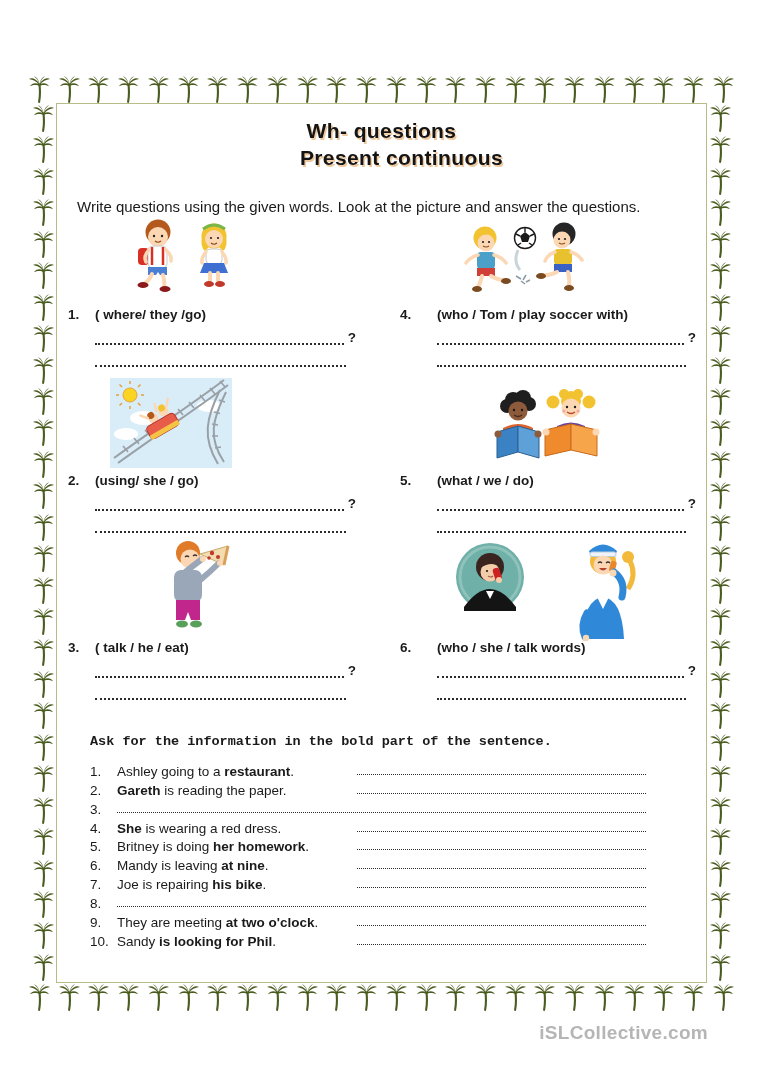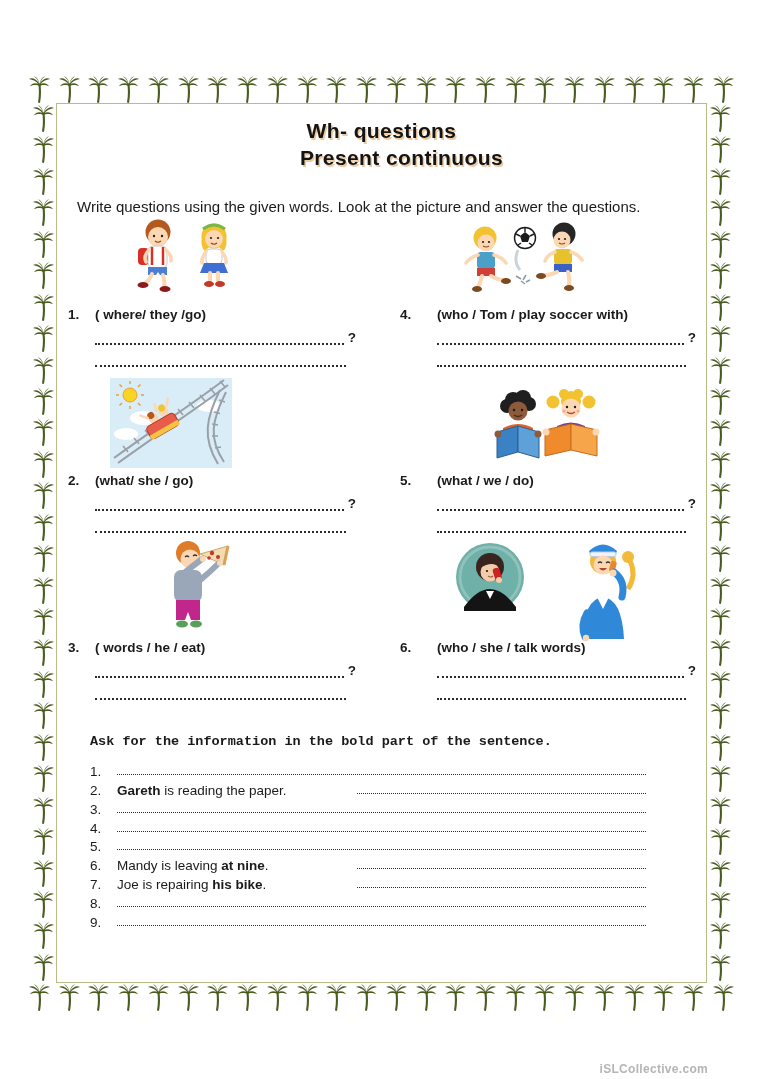--- a/index.html
+++ b/index.html
@@ -37,21 +37,21 @@
   .qmark{margin-left:4px;font-weight:bold;}
 
   
   .s2head{position:absolute;left:90px;top:734px;font-weight:bold;font-size:13.5px;font-family:Liberation Mono, monospace;}
   .slist{position:absolute;left:90px;top:760px;width:556px;}
   .srow{display:flex;align-items:flex-end;height:18.9px;font-size:13.5px;}
   .snum{width:27px;flex:none;}
   .ssent{width:240px;flex:none;white-space:nowrap;}
   .sdots{flex:1;border-bottom:1.8px dotted #2b2b2b;height:10px;margin-bottom:4px;}
 
-  .footer{position:absolute;top:1022px;right:55px;font-size:12px;font-weight:bold;color:#b5b5b5;letter-spacing:.3px;margin-top:40px;}
+  .footer{position:absolute;top:1022px;right:55px;font-size:19px;font-weight:bold;color:#b5b5b5;letter-spacing:.3px;}
 </style>
 </head>
 <body>
 
 <div class="page">
 
   <div class="frame">
     <div class="innerline"></div>
     <div class="trow top">
         <svg class="palm" viewBox="0 0 22 28" width="21" height="27">
@@ -1413,21 +1413,21 @@
         <span class="qmark">?</span>
       </div>
     <div class="qline">
         <span class="dots d2"></span>
       </div>
   </div>
 
   <div class="qblock" style="left:68px;top:473px">
     <div class="qhead">
         <span class="qnum">2.</span>
-        <span class="qprompt">(what/ she / go)</span>
+        <span class="qprompt">(using/ she / go)</span>
       </div>
     <div class="qline">
         <span class="dots"></span>
         <span class="qmark">?</span>
       </div>
     <div class="qline">
         <span class="dots d2"></span>
       </div>
   </div>
   <div class="qblock r" style="left:400px;top:473px">
@@ -1440,21 +1440,21 @@
         <span class="qmark">?</span>
       </div>
     <div class="qline">
         <span class="dots d2"></span>
       </div>
   </div>
 
   <div class="qblock" style="left:68px;top:640px">
     <div class="qhead">
         <span class="qnum">3.</span>
-        <span class="qprompt">( words / he / eat)</span>
+        <span class="qprompt">( talk / he / eat)</span>
       </div>
     <div class="qline">
         <span class="dots"></span>
         <span class="qmark">?</span>
       </div>
     <div class="qline">
         <span class="dots d2"></span>
       </div>
   </div>
   <div class="qblock r" style="left:400px;top:640px">
@@ -1468,54 +1468,63 @@
       </div>
     <div class="qline">
         <span class="dots d2"></span>
       </div>
   </div>
 
   <div class="s2head">Ask for the information in the bold part of the sentence.</div>
   <div class="slist">
       <div class="srow">
         <span class="snum">1.</span>
+        <span class="ssent"><span>Ashley going to a </span><b>restaurant</b><span>.</span></span>
         <span class="sdots"></span>
       </div>
       <div class="srow">
         <span class="snum">2.</span>
         <span class="ssent"><b>Gareth</b><span> is reading the paper.</span></span>
         <span class="sdots"></span>
       </div>
       <div class="srow">
         <span class="snum">3.</span>
         <span class="sdots"></span>
       </div>
       <div class="srow">
         <span class="snum">4.</span>
+        <span class="ssent"><b>She</b><span> is wearing a red dress.</span></span>
         <span class="sdots"></span>
       </div>
       <div class="srow">
         <span class="snum">5.</span>
+        <span class="ssent"><span>Britney is doing </span><b>her homework</b><span>.</span></span>
         <span class="sdots"></span>
       </div>
       <div class="srow">
         <span class="snum">6.</span>
         <span class="ssent"><span>Mandy is leaving </span><b>at nine</b><span>.</span></span>
         <span class="sdots"></span>
       </div>
       <div class="srow">
         <span class="snum">7.</span>
         <span class="ssent"><span>Joe is repairing </span><b>his bike</b><span>.</span></span>
         <span class="sdots"></span>
       </div>
       <div class="srow">
         <span class="snum">8.</span>
         <span class="sdots"></span>
       </div>
       <div class="srow">
         <span class="snum">9.</span>
+        <span class="ssent"><span>They are meeting </span><b>at two o'clock</b><span>.</span></span>
         <span class="sdots"></span>
       </div>
+      <div class="srow">
+        <span class="snum">10.</span>
+        <span class="ssent"><span>Sandy </span><b>is looking for Phil</b><span>.</span></span>
+        <span class="sdots"></span>
+      </div>
     </div>
 
   <div class="footer">iSLCollective.com</div>
 
 </div>
 
 </body></html>

